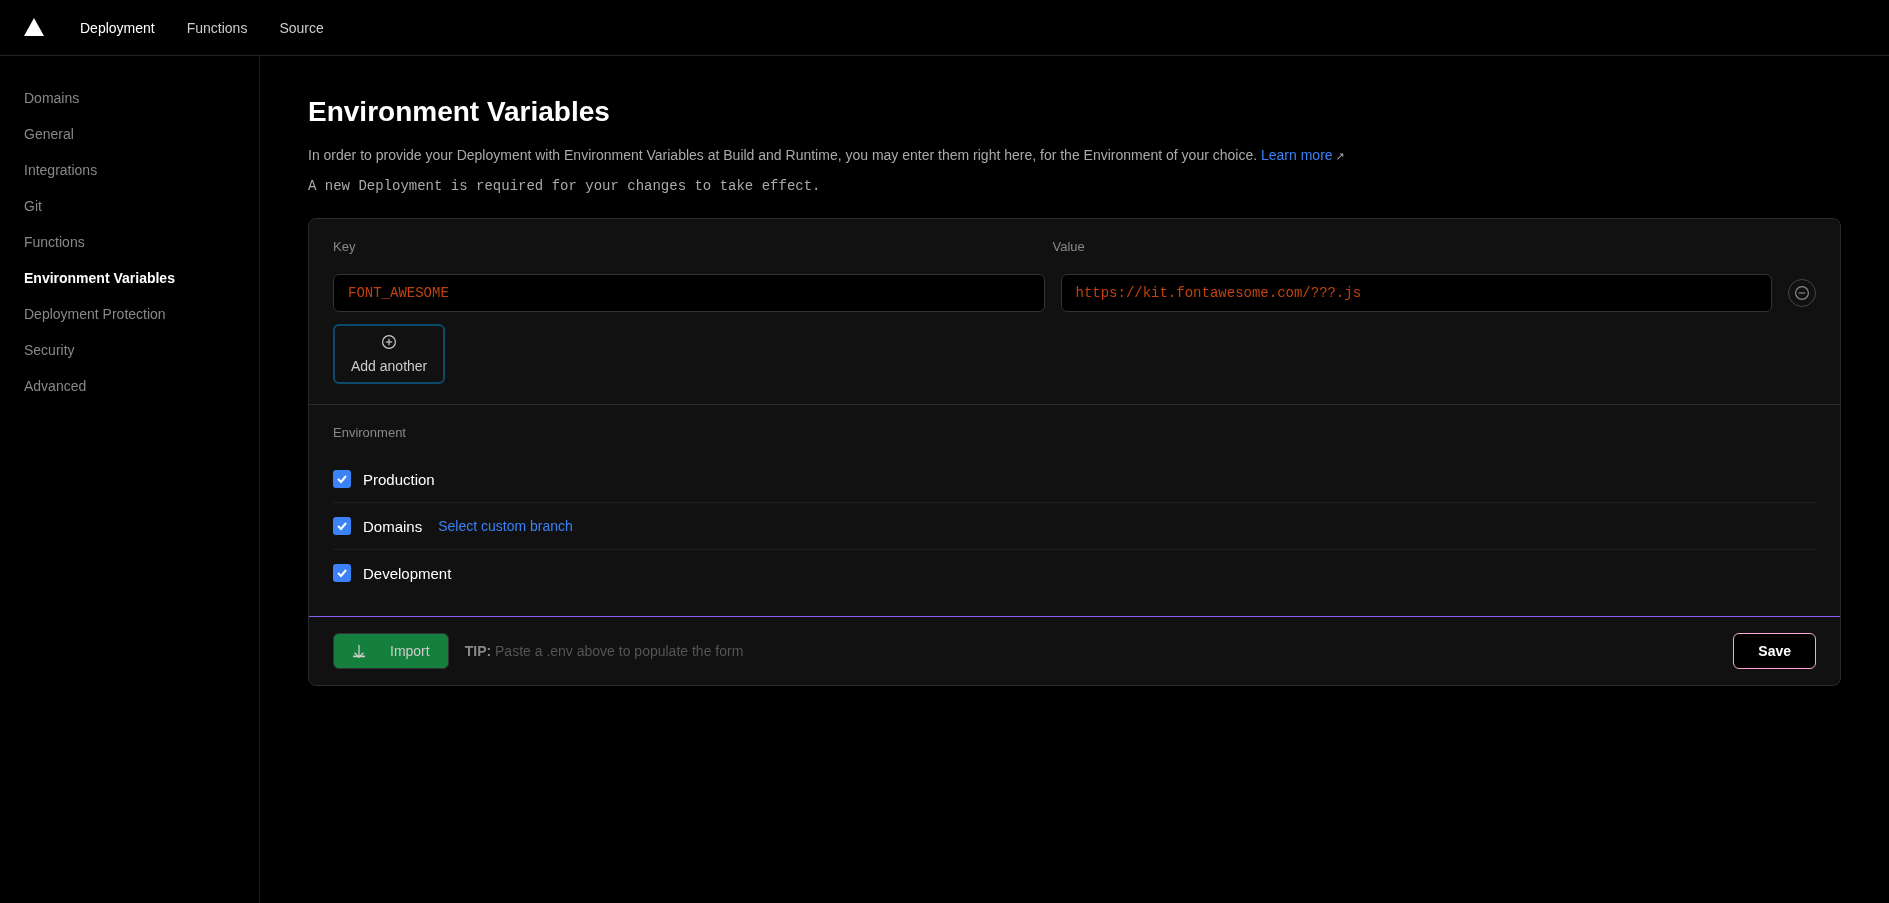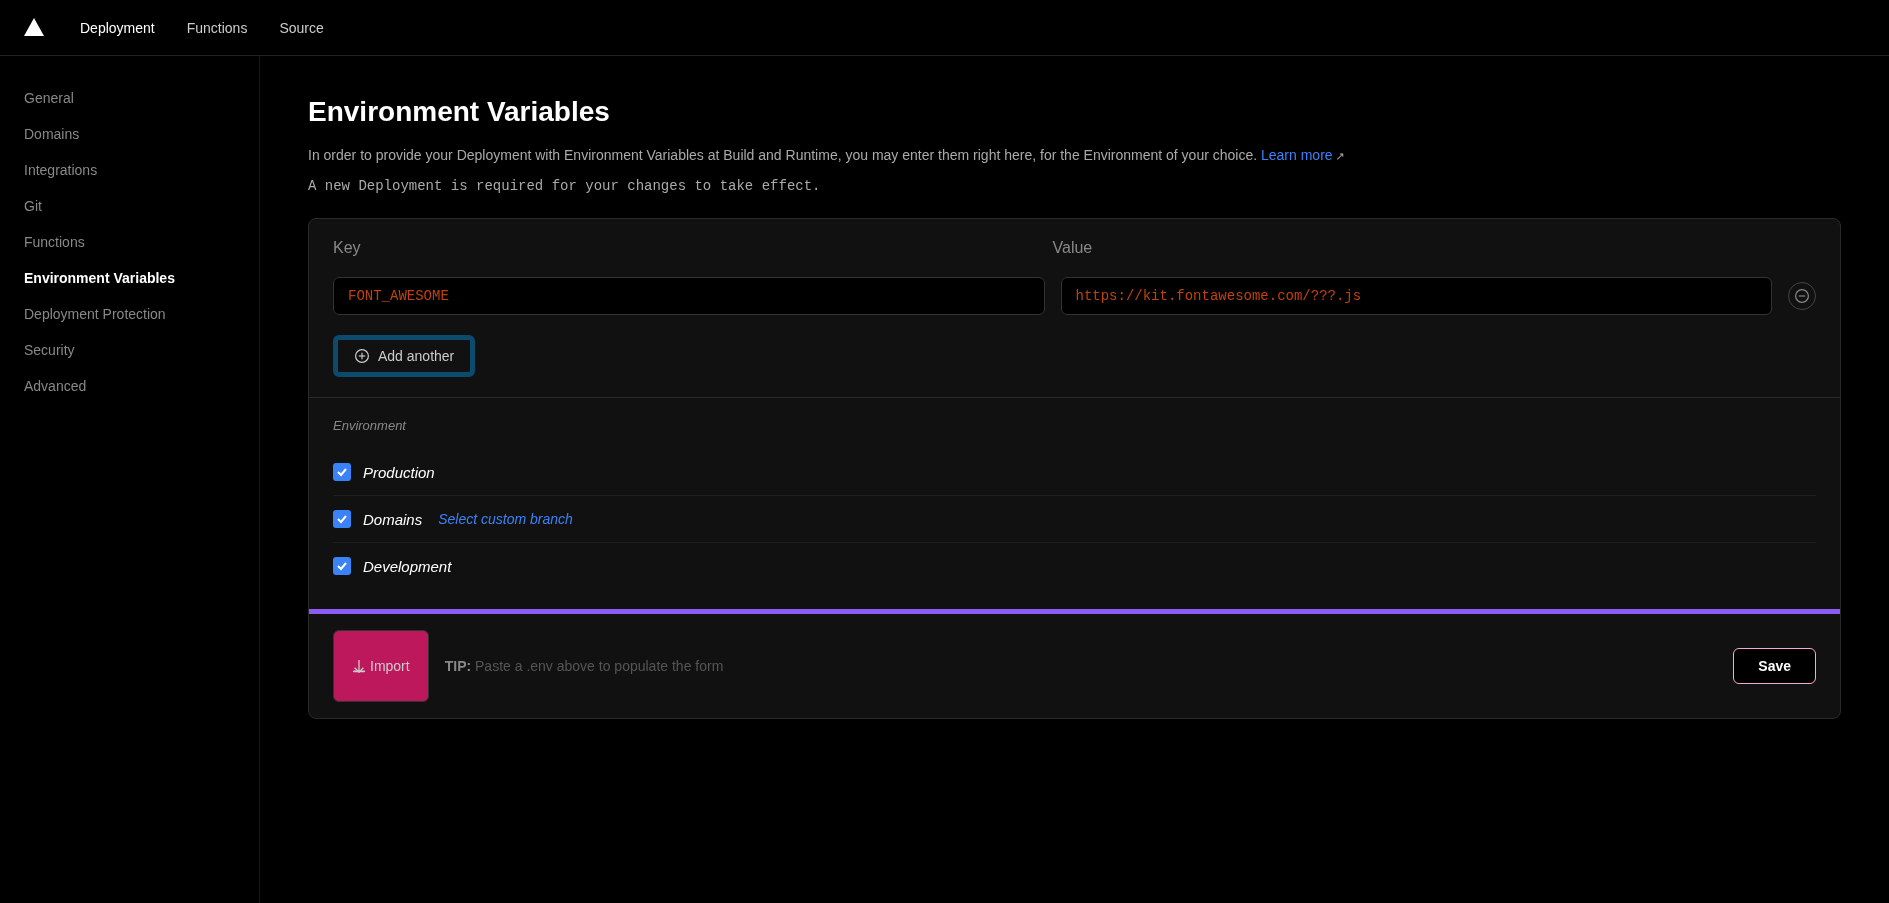--- a/index.html
+++ b/index.html
@@ -127,21 +127,21 @@
 
     .vars-header-row {
       display: flex;
       gap: 16px;
       width: 100%;
       margin-bottom: 8px;
     }
 
     .col-label {
       color: #888;
-      font-size: 16px;
+      font-size: 13px;
       font-weight: 500;
     }
 
     .col-key { flex: 1; }
     .col-value { flex: 1; }
 
     .vars-inputs {
       display: flex;
       gap: 16px;
       align-items: center;
@@ -170,37 +170,37 @@
       display: flex;
       align-items: center;
       justify-content: center;
       cursor: pointer;
       font-size: 16px;
       flex-shrink: 0;
     }
 
     .add-another-btn {
       background: none;
-      border: 5px solid #0c4a6e;
+      border: 2px solid #0c4a6e;
       border-radius: 6px;
       color: #ccc;
       padding: 8px 16px;
       cursor: pointer;
       display: flex;
       align-items: center;
       gap: 8px;
       font-size: 14px;
-      margin-top: 8px;
+      margin-top: 0;
+      flex-direction: column;
     }
 
     
     .env-section {
       padding: 20px 24px;
-      border-bottom: 5px solid #8b5cf6;
-      font-style: italic;
+      border-bottom: 1px solid #8b5cf6;
     }
 
     .env-label {
       color: #888;
       font-size: 13px;
       font-weight: 500;
       margin-bottom: 16px;
       text-transform: none;
     }
 
@@ -244,29 +244,29 @@
 
     
     .footer-bar {
       display: flex;
       align-items: center;
       padding: 16px 24px;
       gap: 16px;
     }
 
     .import-btn {
-      background: #be185d;
+      background: #15803d;
       border: 1px solid #333;
       border-radius: 6px;
       color: #ccc;
-      padding: 27px 18px;
-      cursor: pointer;
-      display: flex;
-      align-items: center;
-      gap: 4px;
+      padding: 9px 18px;
+      cursor: pointer;
+      display: flex;
+      align-items: center;
+      gap: 24px;
       font-size: 14px;
     }
 
     .tip-text {
       color: #555;
       font-size: 14px;
     }
     .tip-label {
       color: #888;
       font-weight: 600;
@@ -294,22 +294,22 @@
     </svg>
   </div>
   <a class="topnav-link active">Deployment</a>
   <a class="topnav-link">Functions</a>
   <a class="topnav-link">Source</a>
 </nav>
 
 <div class="layout">
 
   <aside class="sidebar">
+    <a class="sidebar-item">Domains</a>
     <a class="sidebar-item">General</a>
-    <a class="sidebar-item">Domains</a>
     <a class="sidebar-item">Integrations</a>
     <a class="sidebar-item">Git</a>
     <a class="sidebar-item">Functions</a>
     <a class="sidebar-item active">Environment Variables</a>
     <a class="sidebar-item">Deployment Protection</a>
     <a class="sidebar-item">Security</a>
     <a class="sidebar-item">Advanced</a>
   </aside>
 
   <main class="main">

